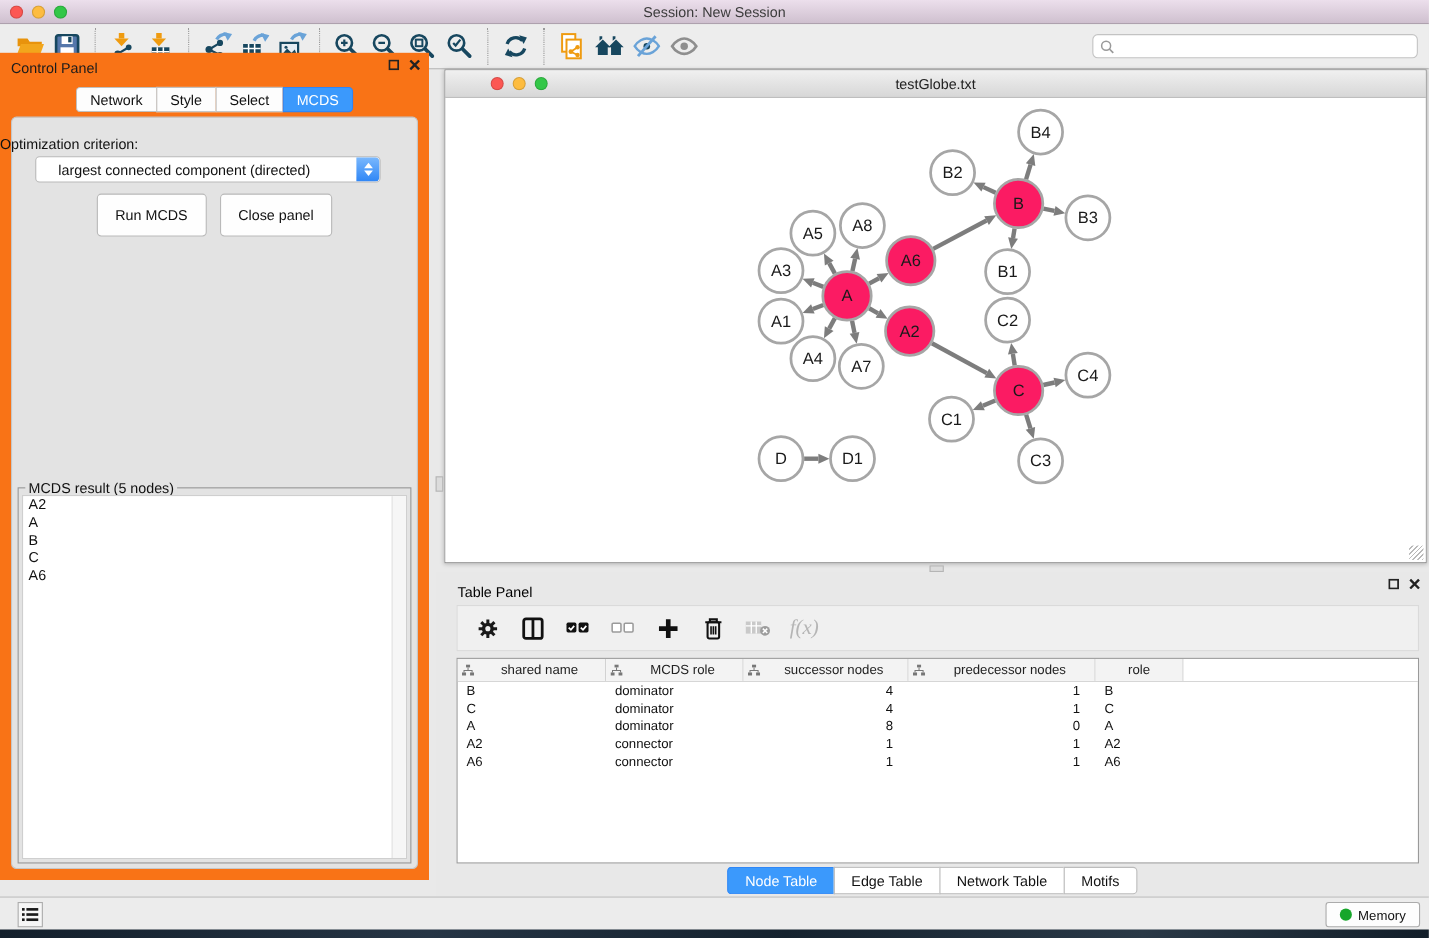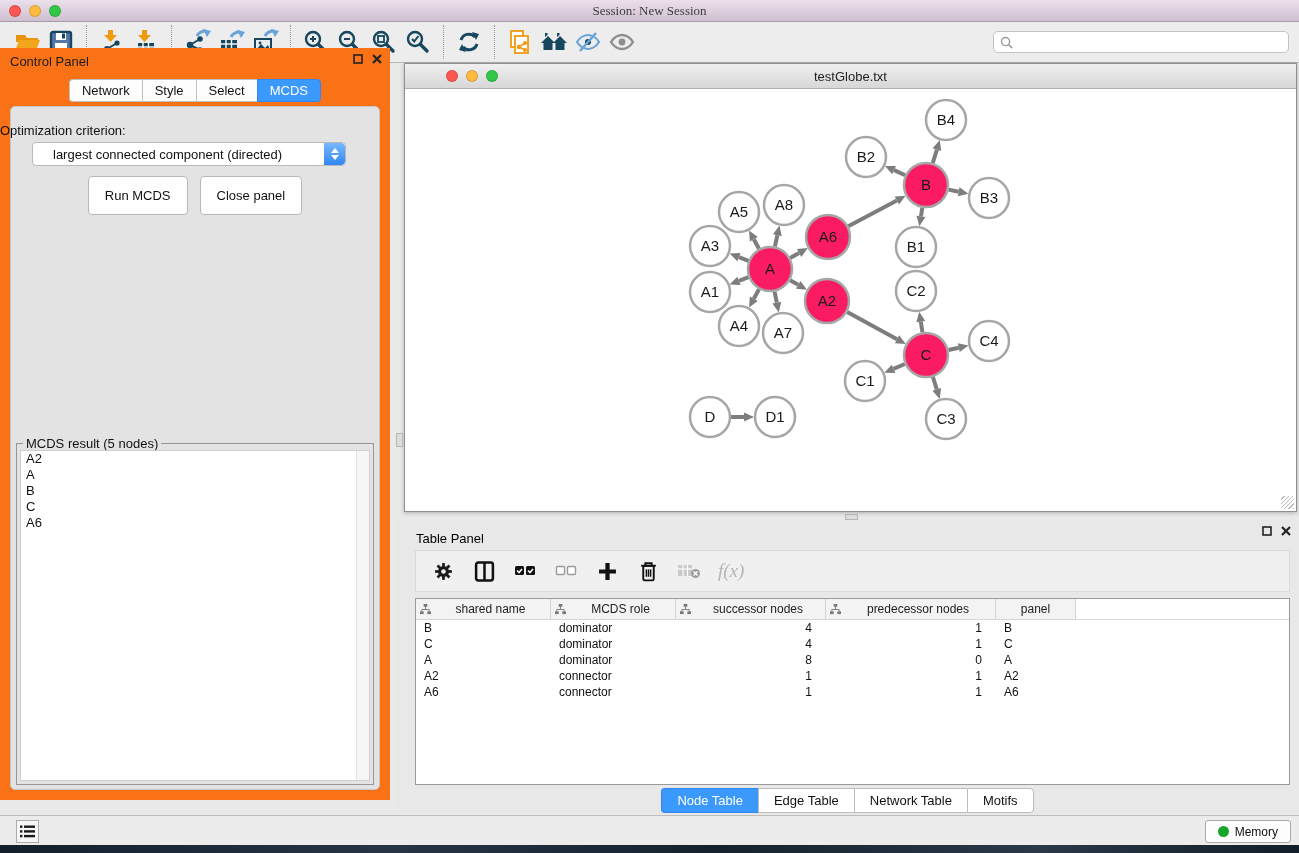--- a/index.html
+++ b/index.html
@@ -2,21 +2,21 @@
 <html><head>
 <meta charset="utf-8">
 <style>
   * { margin:0; padding:0; box-sizing:border-box; }
   html,body { width:1299px; height:853px; font-family:"Liberation Sans", sans-serif; background:#e9e9e9; overflow:hidden; position:relative; }
 
   
   .titlebar { position:absolute; left:0; top:0; width:1299px; height:22px;
     background:linear-gradient(#ecdfec,#cfc0cf); border-bottom:1px solid #a89aa8;
     display:flex; align-items:center; }
-  .titlebar .title { position:absolute; left:0; right:0; text-align:center; font-size:13px; color:#3c3c3c;font-family:Liberation Serif, serif; }
+  .titlebar .title { position:absolute; left:0; right:0; text-align:center; font-size:13px; color:#3c3c3c; }
   .lights { display:flex; gap:8px; margin-left:9px; z-index:2; }
   .light { width:12px; height:12px; border-radius:50%; border:1px solid rgba(0,0,0,.15); }
   .light.red { background:#fc5753; } .light.yellow { background:#fdbc40; } .light.green { background:#33c748; }
 
   
   .toolbar { position:absolute; left:0; top:22px; width:1299px; height:41px; background:#ededed;
     border-bottom:1px solid #b6b6b6; display:flex; align-items:center; padding:0 10px; }
   .tbtn { width:34px; height:34px; display:flex; align-items:center; justify-content:center; cursor:default; }
   .sep { width:1px; height:34px; border-left:1px dotted #9a9a9a; margin:0 8px; }
   .searchbox { margin-left:auto; width:296px; height:22px; background:#fff; border:1px solid #c3c3c3;
@@ -507,21 +507,21 @@
         <div class="th" style="width: 170px;">
           <svg class="hicon" width="11" height="11" viewBox="0 0 12 12">
             <rect x="4" y="0" width="4" height="3" fill="#777"></rect>
             <rect x="0" y="8" width="4" height="3" fill="#777"></rect>
             <rect x="8" y="8" width="4" height="3" fill="#777"></rect>
             <path d="M6 3v3M2 8V6h8v2" stroke="#777" stroke-width="1" fill="none"></path>
           </svg>
           <span class="hlabel">predecessor nodes</span>
         </div>
         <div class="th" style="width: 80px;">
-          <span class="hlabel">panel</span>
+          <span class="hlabel">role</span>
         </div>
         <div class="th filler" style="flex: 1 1 0%;"></div>
       </div>
     <div id="table-body">
         <div class="trow">
           <div class="td left" style="width: 135px;">B</div>
           <div class="td left" style="width: 125px;">dominator</div>
           <div class="td right" style="width: 150px;">4</div>
           <div class="td right" style="width: 170px;">1</div>
           <div class="td left" style="width: 80px;">B</div>

